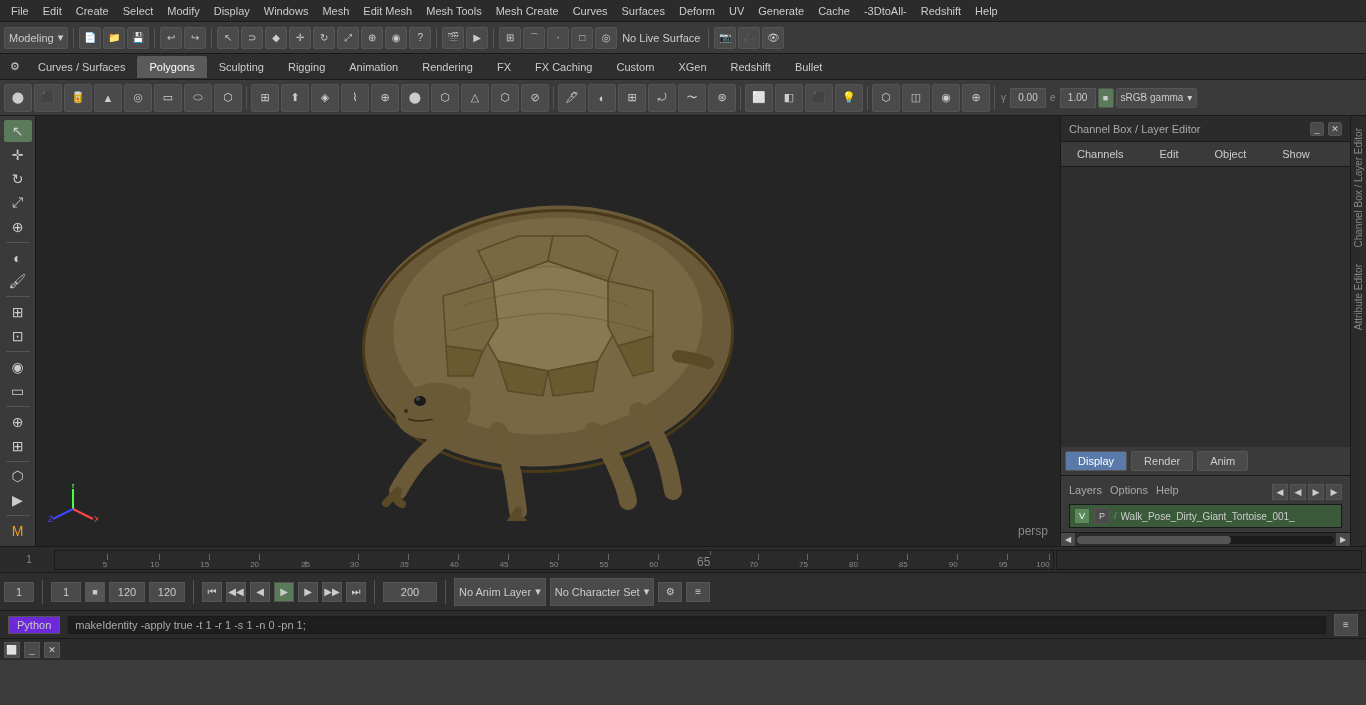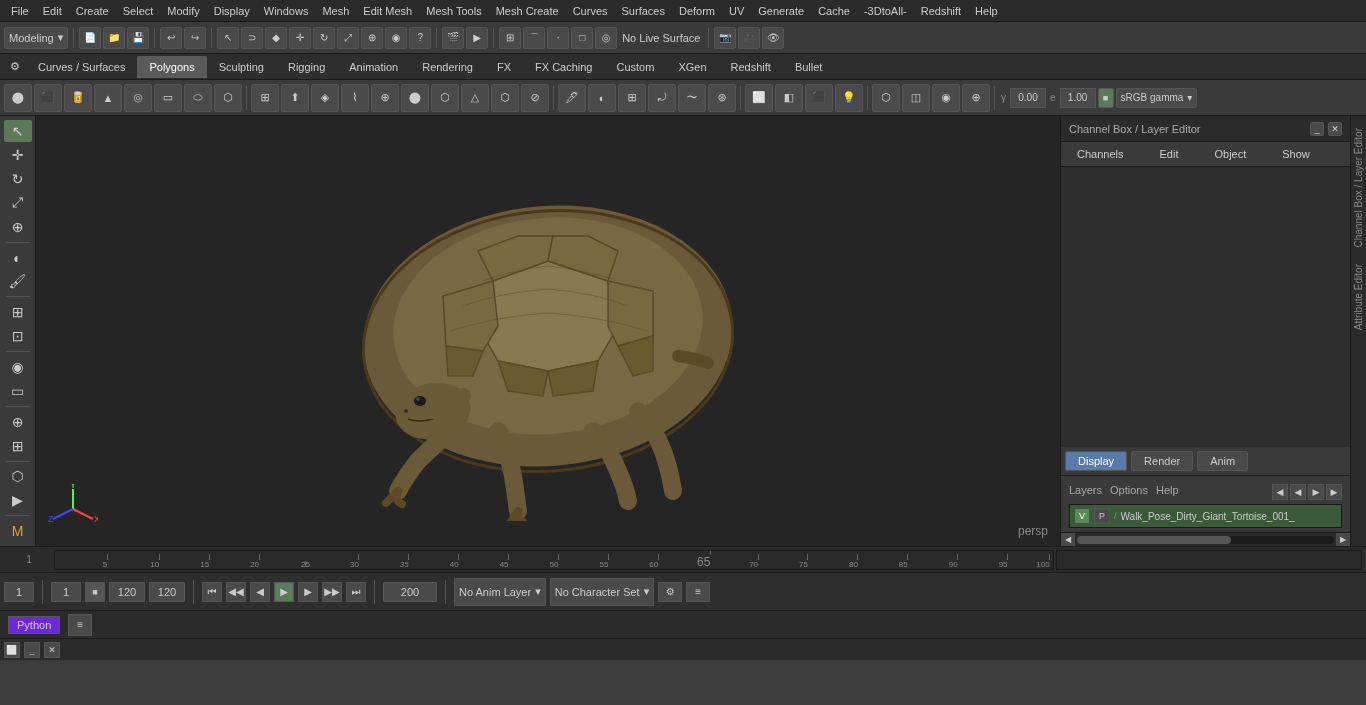--- a/index.html
+++ b/index.html
@@ -539,20 +539,21 @@
     <span>No Character Set</span>
     <span>▾</span>
   </div>
 
   <div class="tr-btn" style="width:24px;">⚙</div>
   <div class="tr-btn" style="width:24px;">≡</div>
 </div>
 
 <div id="status-bar">
   <div id="python-indicator">Python</div>
+  <div id="command-text">makeIdentity -apply true -t 1 -r 1 -s 1 -n 0 -pn 1;</div>
   <div class="tr-btn" style="width:24px;height:22px;">≡</div>
 </div>
 
 <div id="bottom-windows">
   <div class="win-btn">⬜</div>
   <div class="win-btn">_</div>
   <div class="win-btn">✕</div>
 </div>
 
 </body></html>

